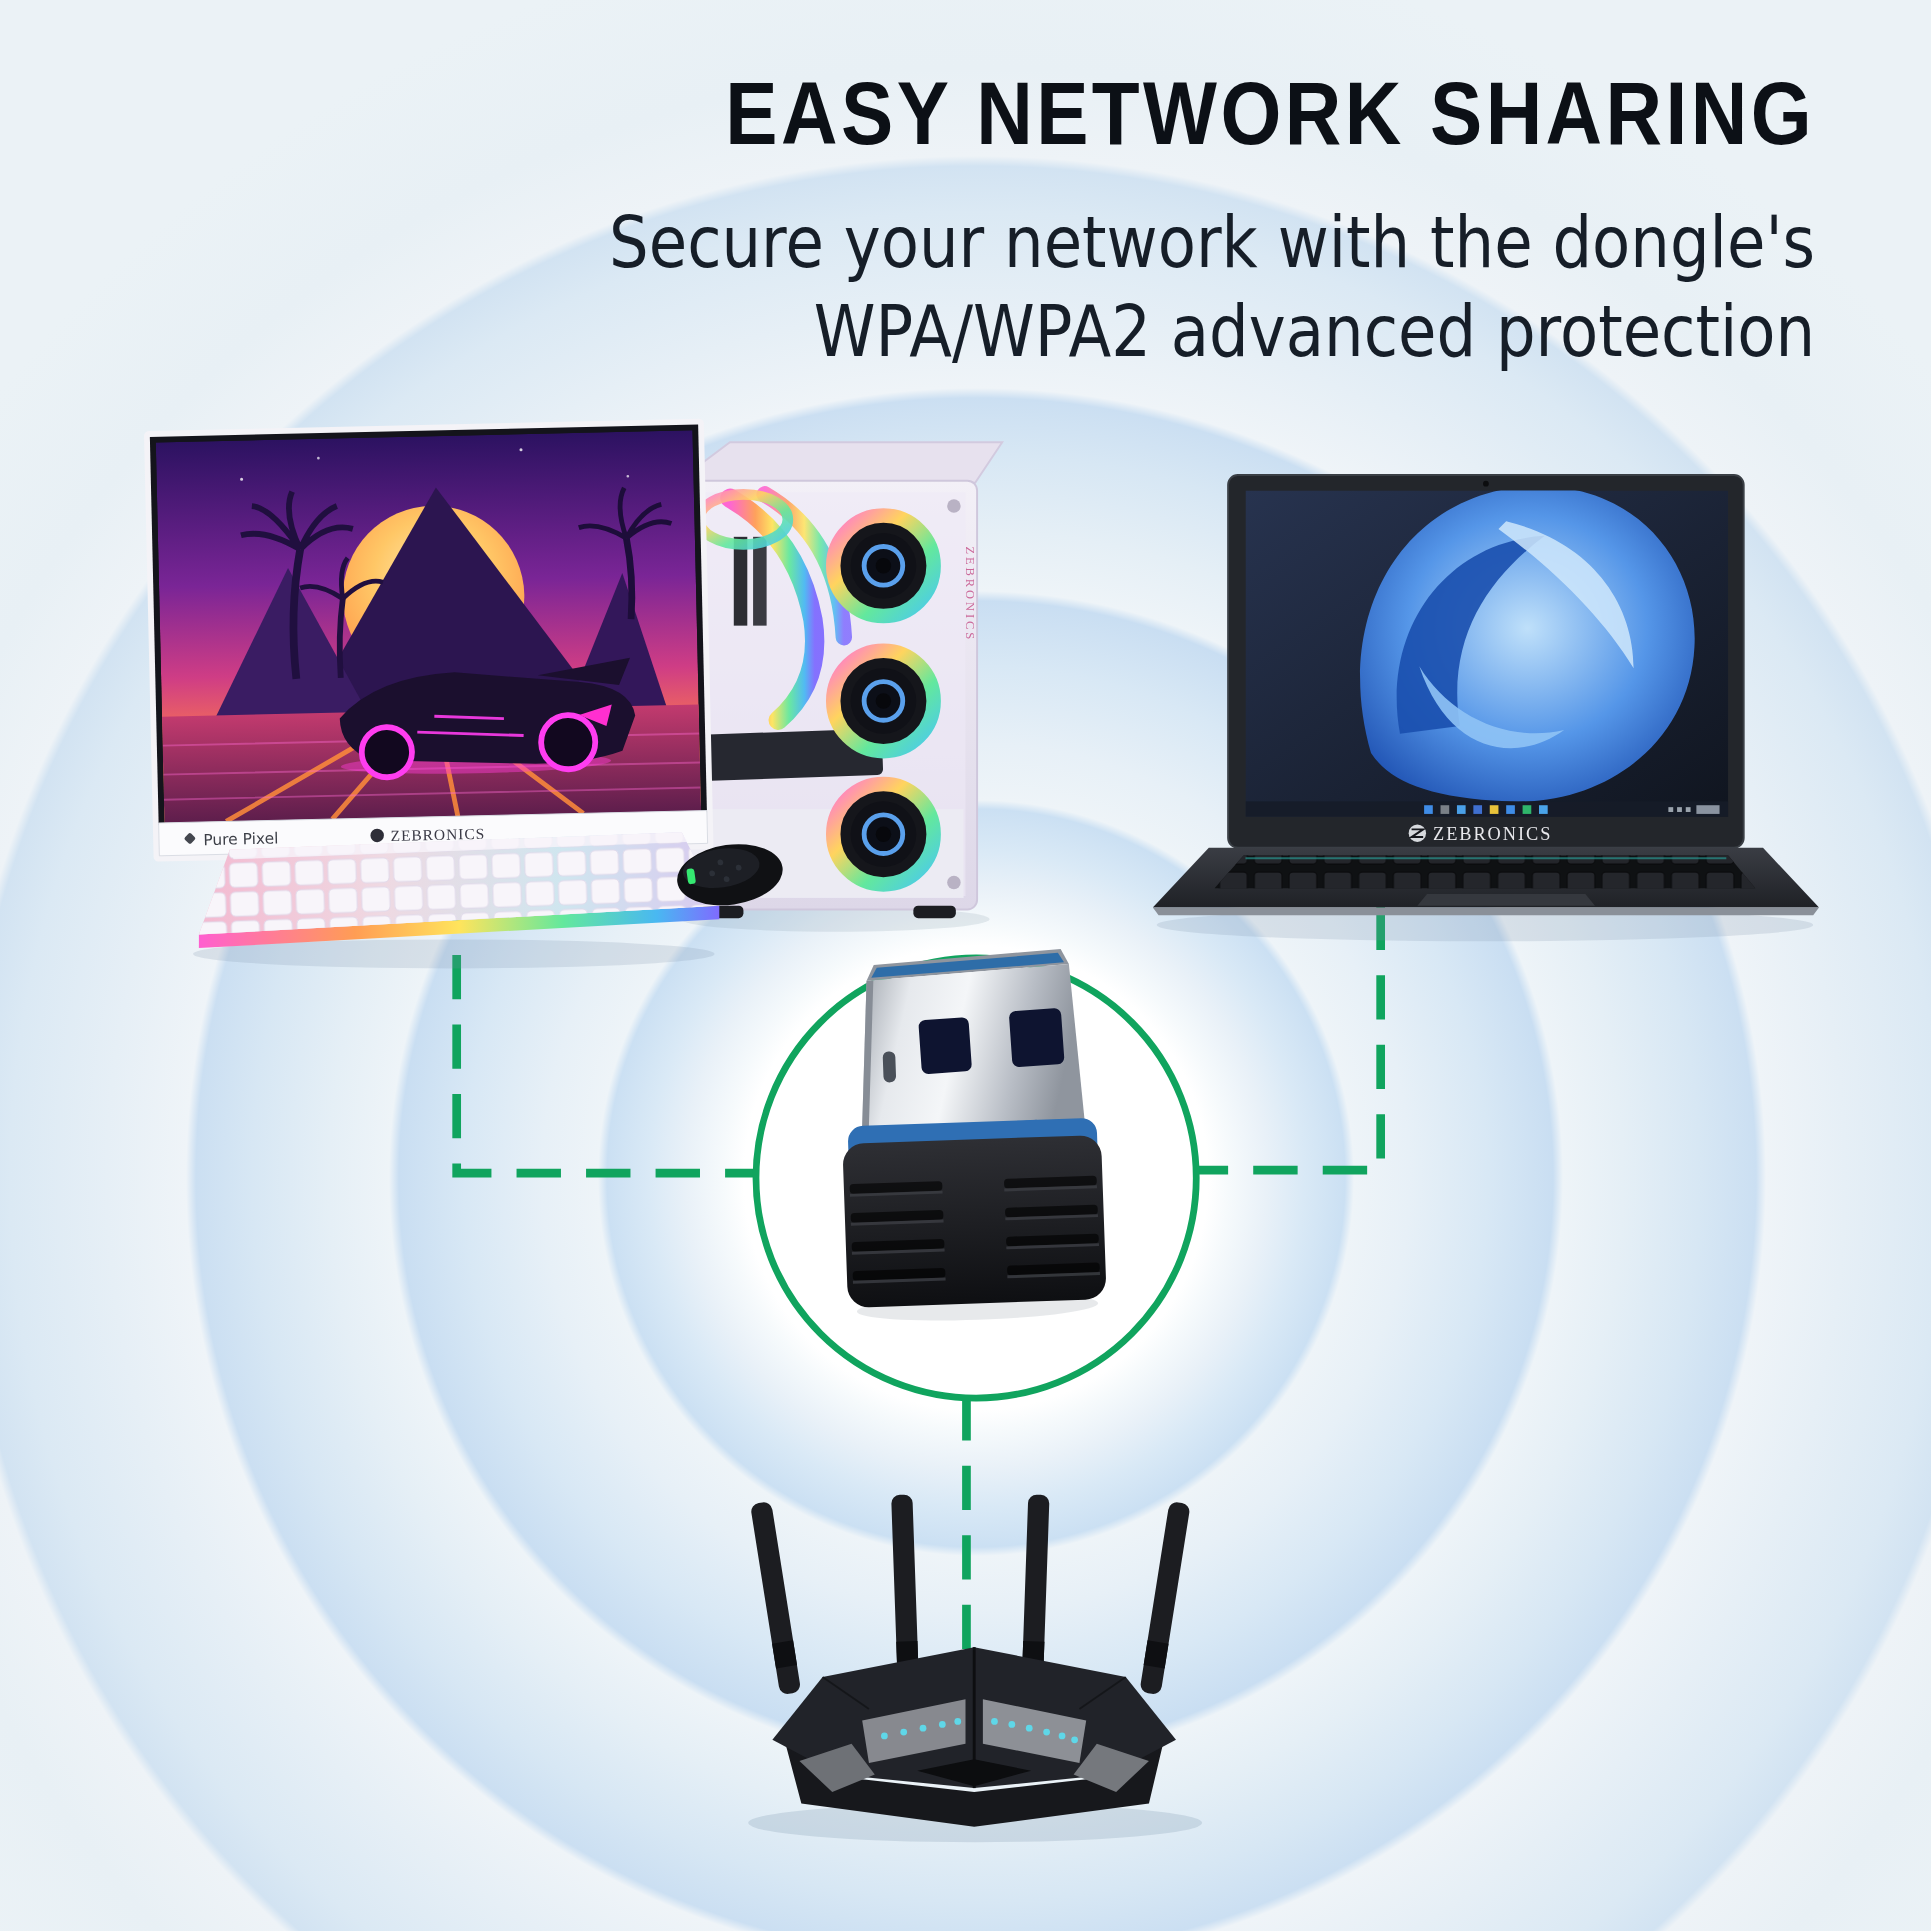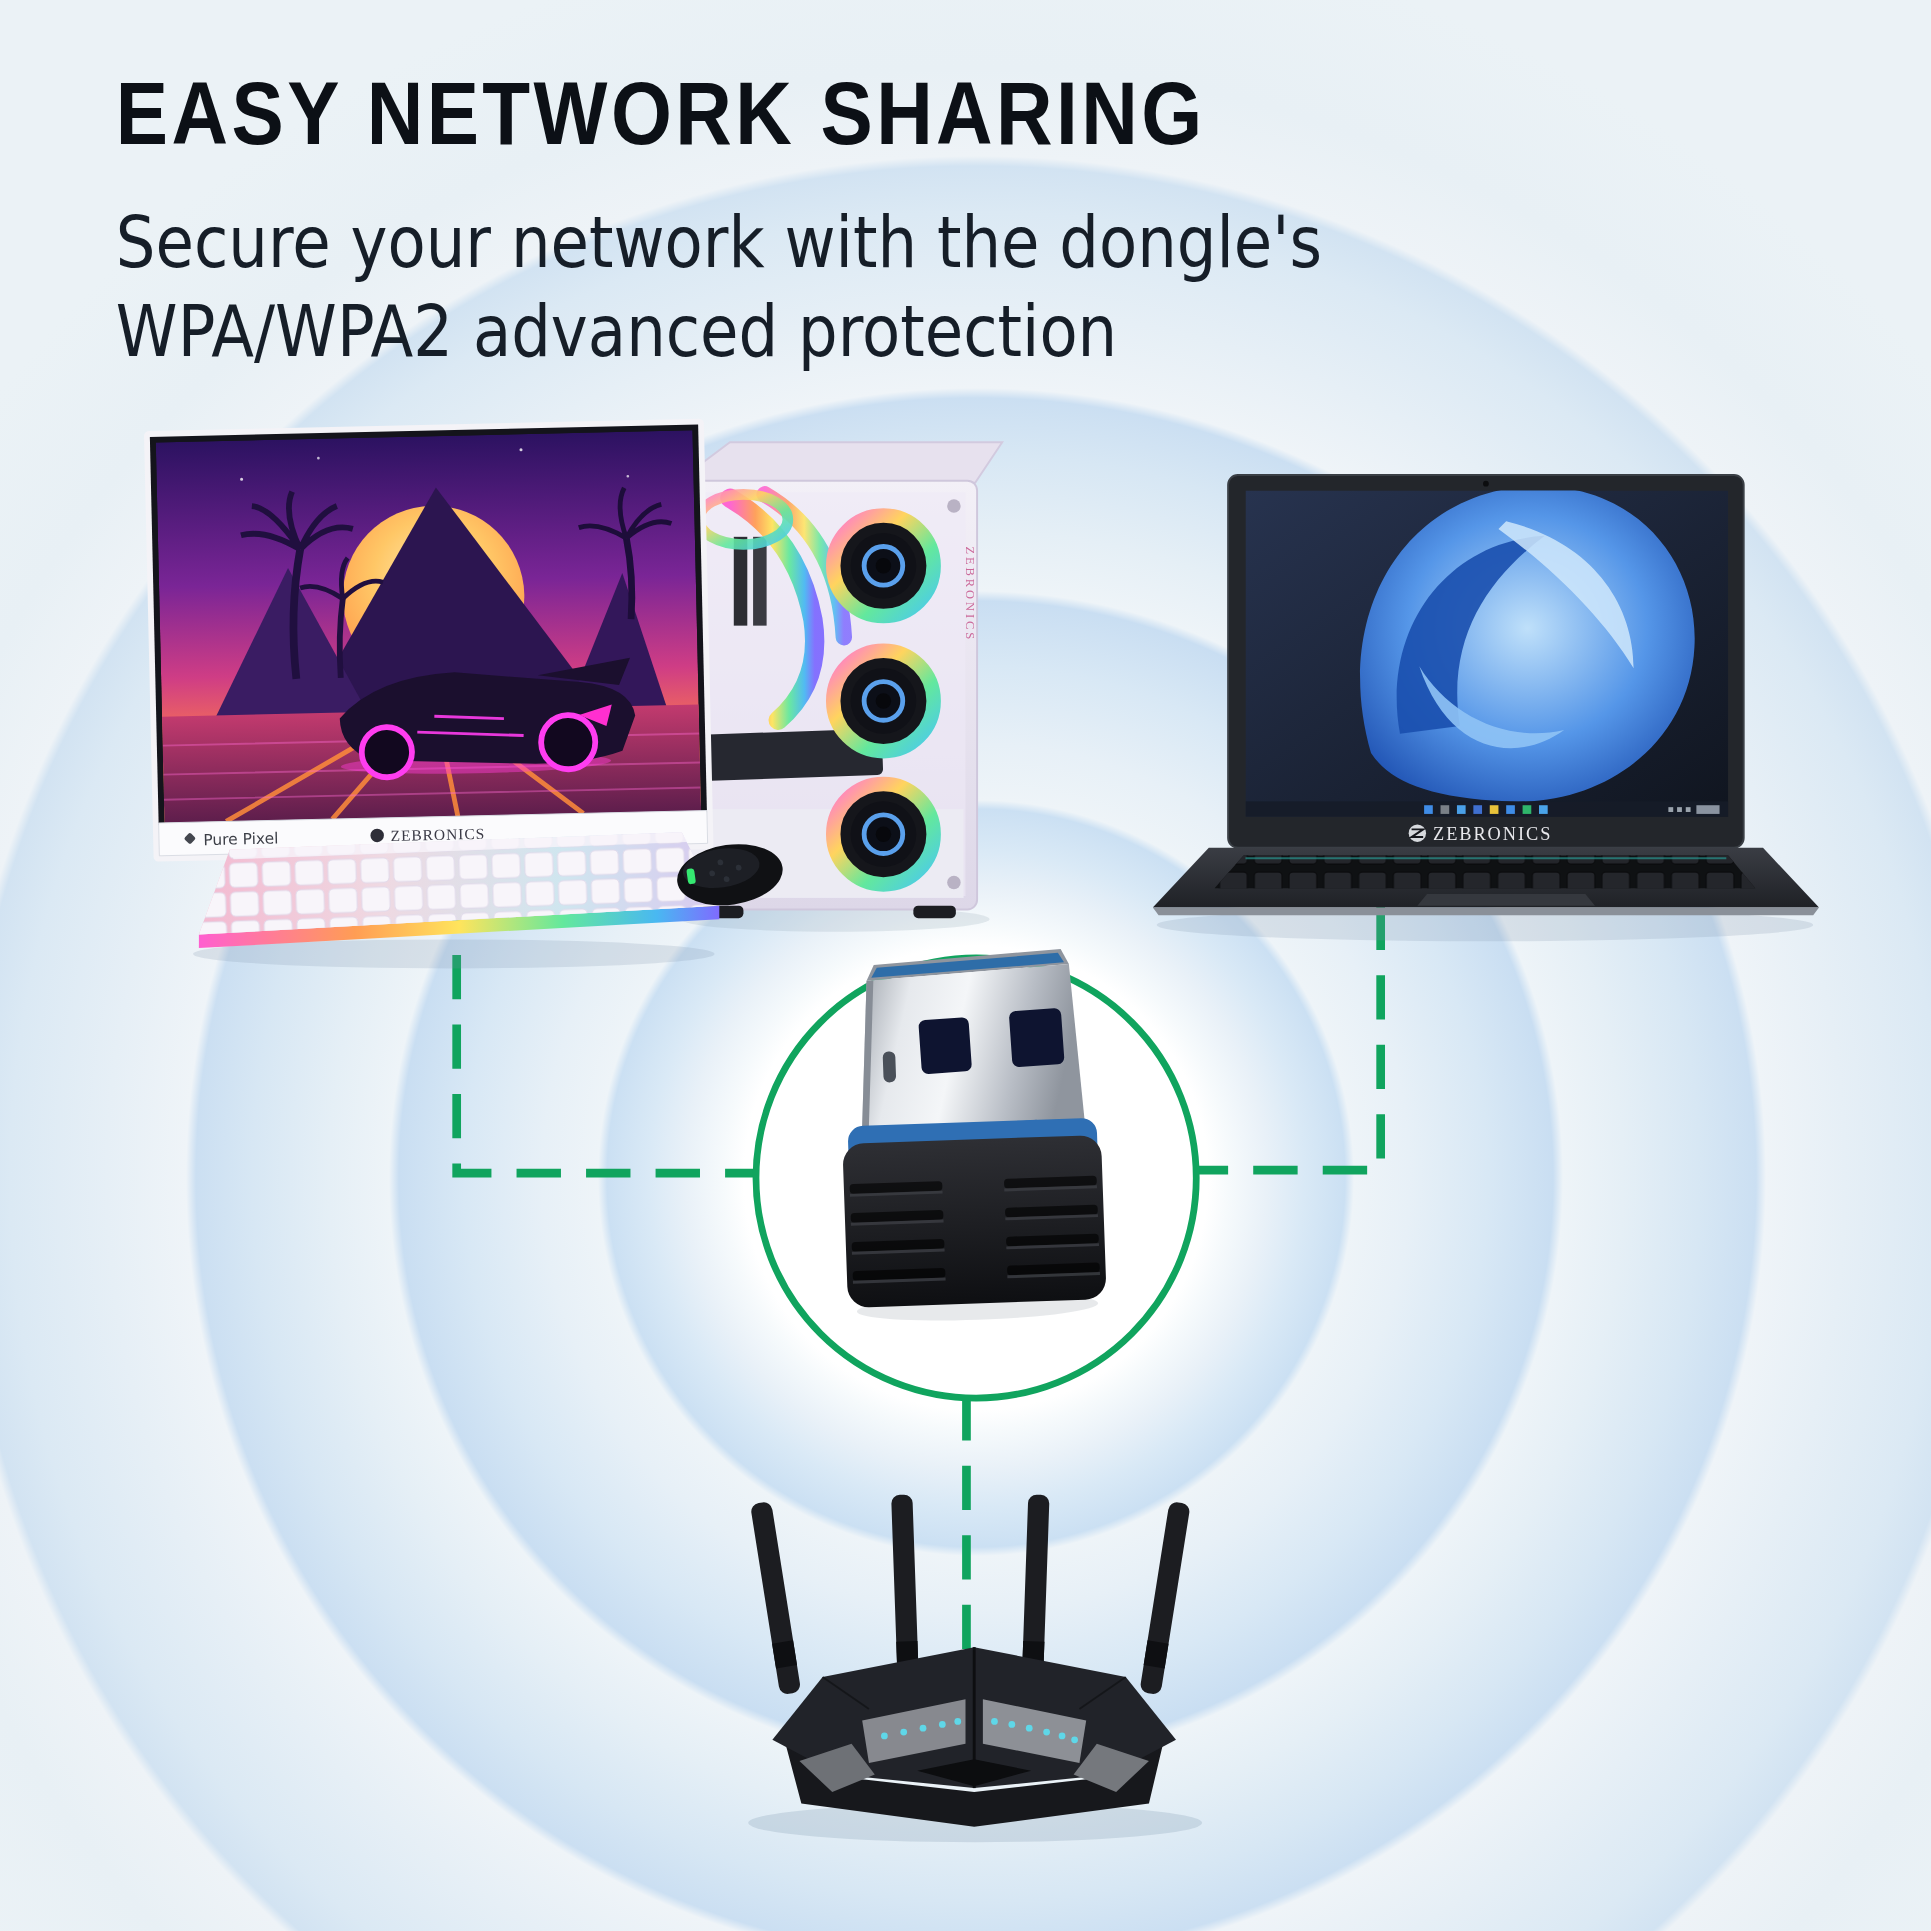--- a/index.html
+++ b/index.html
@@ -7,21 +7,21 @@
     position:relative;width:1931px;height:1931px;overflow:hidden;
     font-family:"Liberation Sans",sans-serif;
     background-image:radial-gradient(circle at 976px 1178px,
       #ffffff 0px,#ffffff 232px,
       #f6fafc 253px,#e9f1f8 290px,#d9e9f6 328px,#cbe0f3 369px,
       #eef4f8 378px,#e7f0f7 434px,#d8e8f5 512px,#c9def2 577px,
       #eef4f8 587px,#e5eff6 647px,#d7e7f4 724px,#cbdff2 780px,
       #eff4f8 790px,#e6eff6 869px,#dbe9f4 966px,#d2e3f2 1012px,
       #eef3f7 1022px,#e8f0f5 1110px,#ebf2f6 1255px);
   }
-  .header{position:absolute;top:0;left:0;width:1931px;text-align:left;z-index:5;}
+  .header{position:absolute;top:0;left:0;width:1931px;text-align:right;z-index:5;}
   .title{
     margin:62px 0 0 0;font-size:89px;font-weight:800;color:#0c1016;
     letter-spacing:3.9px;transform:scaleX(.88);transform-origin:50% 50%;
     font-family:"Liberation Sans",sans-serif;white-space:nowrap;
   }
   .subtitle{
     margin:33px 0 0 0;font-size:71px;font-weight:400;color:#161e28;
     line-height:1.26;transform:scaleX(.88);transform-origin:50% 50%;
     font-family:"DejaVu Sans","Liberation Sans",sans-serif;letter-spacing:0px;
   }

